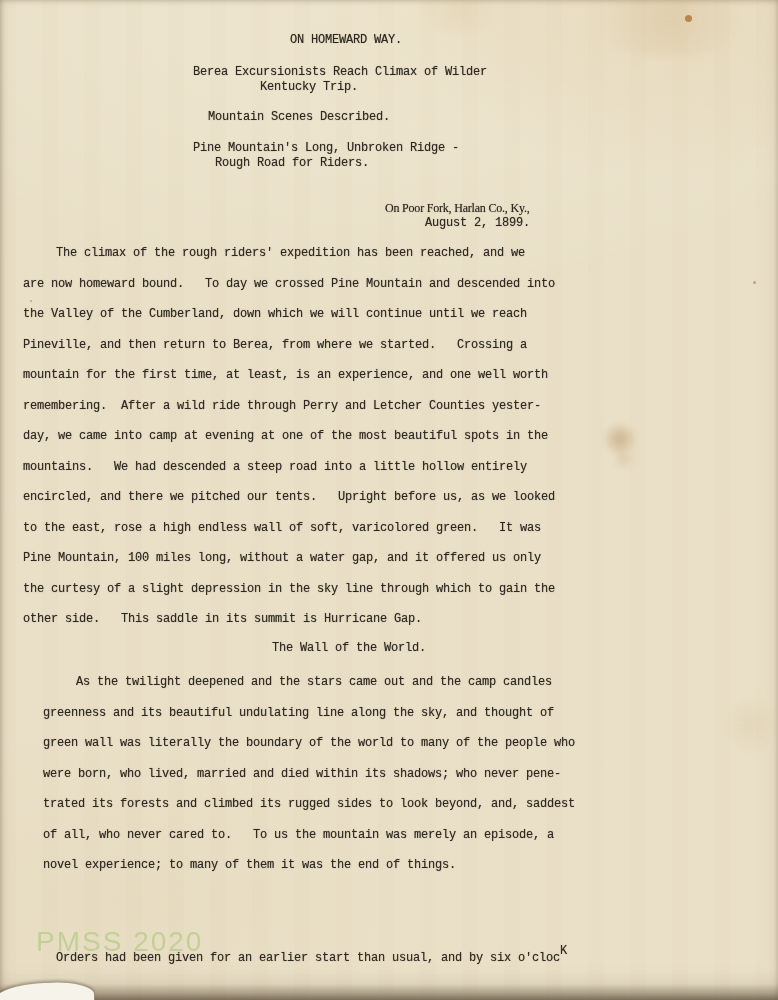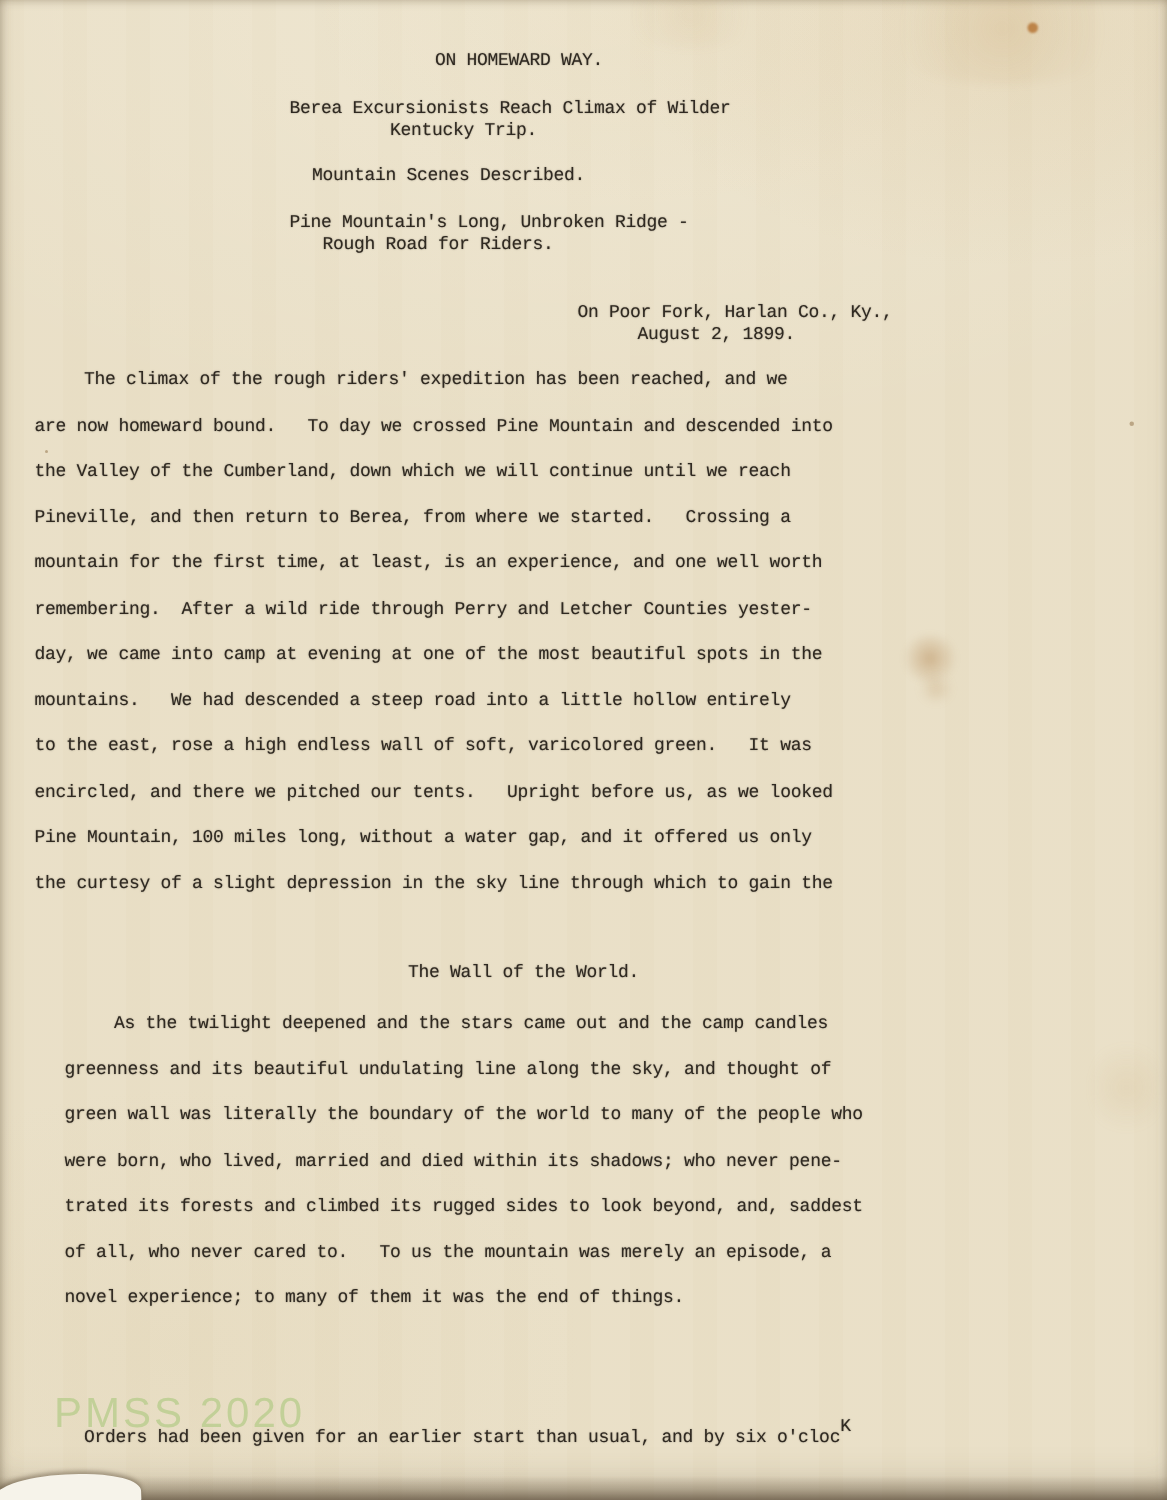--- a/index.html
+++ b/index.html
@@ -79,36 +79,37 @@
 
   <div class="watermark">PMSS 2020</div>
 
   <div class="mast" style="top:32px; left:290px;">ON HOMEWARD WAY.</div>
   <div class="mast" style="top:64px; left:193px;">Berea Excursionists Reach Climax of Wilder</div>
   <div class="mast" style="top:79px; left:260px;">Kentucky Trip.</div>
   <div class="mast" style="top:109px; left:208px;">Mountain Scenes Described.</div>
   <div class="mast" style="top:140px; left:193px;">Pine Mountain's Long, Unbroken Ridge -</div>
   <div class="mast" style="top:155px; left:215px;">Rough Road for Riders.</div>
 
-  <div class="mast" style="top:200px; left:385px;">On Poor Fork, Harlan Co., Ky.,</div>
+  <div class="mast" style="top:200px; left:385px;font-family:Liberation Serif, serif;">On Poor Fork, Harlan Co., Ky.,</div>
   <div class="mast" style="top:215px; left:425px;">August 2, 1899.</div>
 
   <div class="para" style="top:238px; left:23px;">
     <div class="line indent">The climax of the rough riders' expedition has been reached, and we</div>
     <div class="line">are now homeward bound.   To day we crossed Pine Mountain and descended into</div>
     <div class="line">the Valley of the Cumberland, down which we will continue until we reach</div>
     <div class="line">Pineville, and then return to Berea, from where we started.   Crossing a</div>
     <div class="line">mountain for the first time, at least, is an experience, and one well worth</div>
     <div class="line">remembering.  After a wild ride through Perry and Letcher Counties yester-</div>
     <div class="line">day, we came into camp at evening at one of the most beautiful spots in the</div>
     <div class="line">mountains.   We had descended a steep road into a little hollow entirely</div>
+    <div class="line">encircled, and there we pitched our tents.   Upright before us, as we looked</div>
     <div class="line">to the east, rose a high endless wall of soft, varicolored green.   It was</div>
-    <div class="line">encircled, and there we pitched our tents.   Upright before us, as we looked</div>
     <div class="line">Pine Mountain, 100 miles long, without a water gap, and it offered us only</div>
     <div class="line">the curtesy of a slight depression in the sky line through which to gain the</div>
+    <div class="line">other side.   This saddle in its summit is Hurricane Gap.</div>
   </div>
 
   <div class="mast" style="top:640px; left:272px;">The Wall of the World.</div>
 
   <div class="para" style="top:667px; left:23px;margin-left:20px;">
     <div class="line indent">As the twilight deepened and the stars came out and the camp candles</div>
     <div class="line">greenness and its beautiful undulating line along the sky, and thought of</div>
     <div class="line">green wall was literally the boundary of the world to many of the people who</div>
     <div class="line">were born, who lived, married and died within its shadows; who never pene-</div>
     <div class="line">trated its forests and climbed its rugged sides to look beyond, and, saddest</div>

